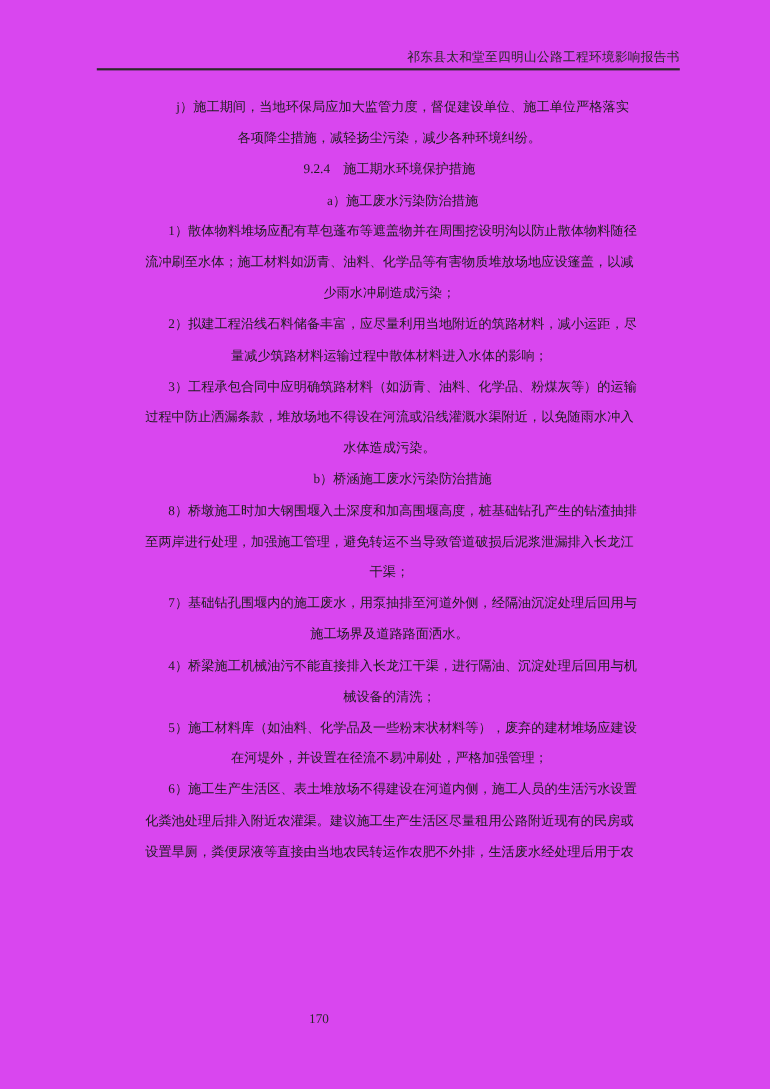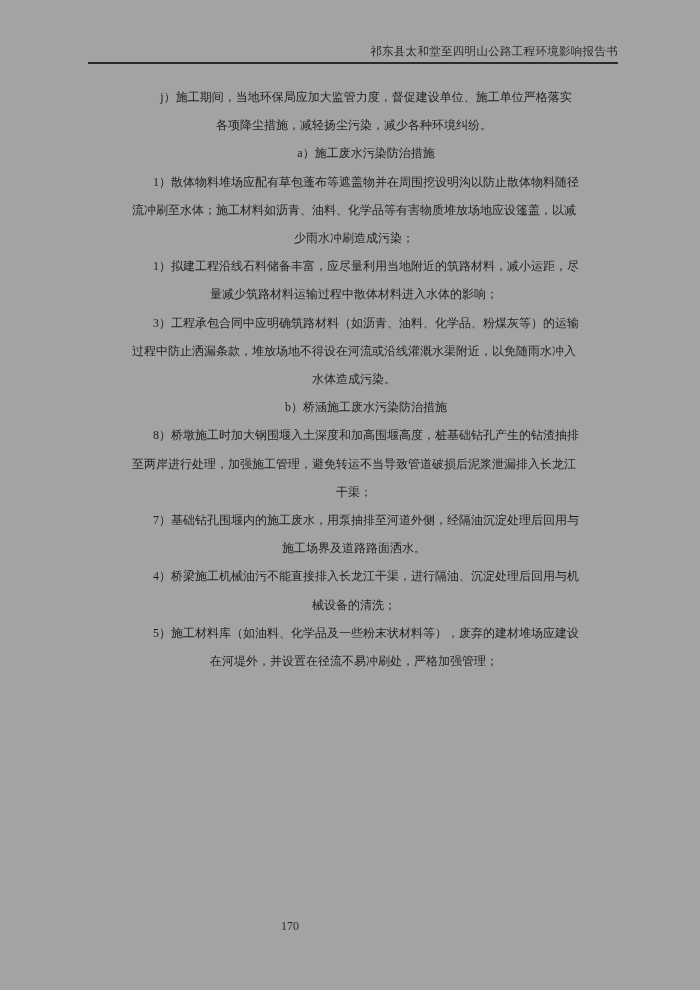--- a/index.html
+++ b/index.html
@@ -4,21 +4,21 @@
 <style>
   html, body {
     margin: 0;
     padding: 0;
     background: #ffffff;
   }
   .page {
     position: relative;
     width: 700px;
     height: 990px;
-    background: #a3a3a3;
+    background: #d946ef;
     font-family: "Liberation Serif", "DejaVu Serif", serif;
     color: #1e1e1e;
     overflow: hidden;
   }
   .header-text {
     position: absolute;
     top: 44px;
     left: 88px;
     width: 530px;
     text-align: right;
@@ -67,38 +67,42 @@
 <body>
 
 <div class="page">
 
   <div class="header-text">祁东县太和堂至四明山公路工程环境影响报告书</div>
   <div class="header-rule"></div>
 
   <div class="body-text">
     <p class="para indent">j）施工期间，当地环保局应加大监管力度，督促建设单位、施工单位严格落实
 各项降尘措施，减轻扬尘污染，减少各种环境纠纷。</p>
+    <p class="para heading">9.2.4 施工期水环境保护措施</p>
     <p class="para indent">a）施工废水污染防治措施</p>
     <p class="para indent">1）散体物料堆场应配有草包蓬布等遮盖物并在周围挖设明沟以防止散体物料随径
 流冲刷至水体；施工材料如沥青、油料、化学品等有害物质堆放场地应设篷盖，以减
 少雨水冲刷造成污染；</p>
-    <p class="para indent">1）拟建工程沿线石料储备丰富，应尽量利用当地附近的筑路材料，减小运距，尽
+    <p class="para indent">2）拟建工程沿线石料储备丰富，应尽量利用当地附近的筑路材料，减小运距，尽
 量减少筑路材料运输过程中散体材料进入水体的影响；</p>
     <p class="para indent">3）工程承包合同中应明确筑路材料（如沥青、油料、化学品、粉煤灰等）的运输
 过程中防止洒漏条款，堆放场地不得设在河流或沿线灌溉水渠附近，以免随雨水冲入
 水体造成污染。</p>
     <p class="para indent">b）桥涵施工废水污染防治措施</p>
     <p class="para indent">8）桥墩施工时加大钢围堰入土深度和加高围堰高度，桩基础钻孔产生的钻渣抽排
 至两岸进行处理，加强施工管理，避免转运不当导致管道破损后泥浆泄漏排入长龙江
 干渠；</p>
     <p class="para indent">7）基础钻孔围堰内的施工废水，用泵抽排至河道外侧，经隔油沉淀处理后回用与
 施工场界及道路路面洒水。</p>
     <p class="para indent">4）桥梁施工机械油污不能直接排入长龙江干渠，进行隔油、沉淀处理后回用与机
 械设备的清洗；</p>
     <p class="para indent">5）施工材料库（如油料、化学品及一些粉末状材料等），废弃的建材堆场应建设
 在河堤外，并设置在径流不易冲刷处，严格加强管理；</p>
+    <p class="para indent">6）施工生产生活区、表土堆放场不得建设在河道内侧，施工人员的生活污水设置
+化粪池处理后排入附近农灌渠。建议施工生产生活区尽量租用公路附近现有的民房或
+设置旱厕，粪便尿液等直接由当地农民转运作农肥不外排，生活废水经处理后用于农</p>
   </div>
 
   <div class="footer">
     <span>170</span>
   </div>
 
 </div>
 
 </body></html>

